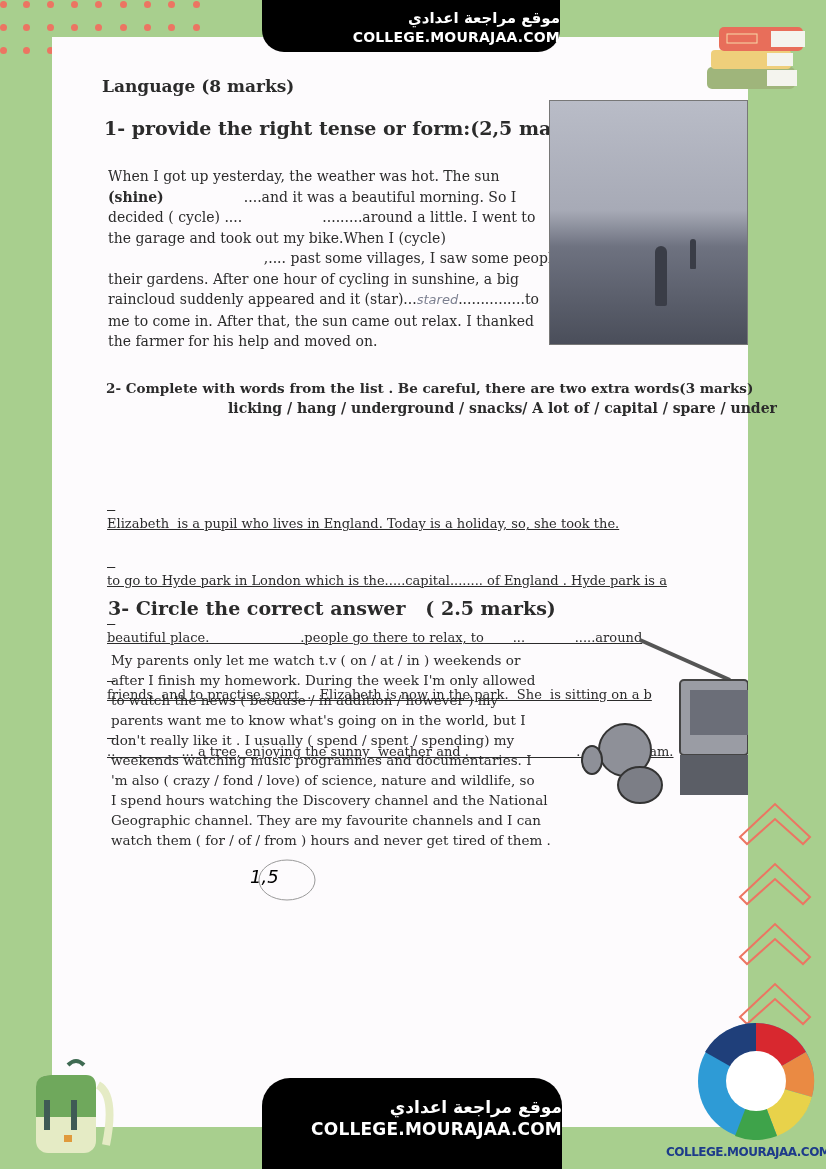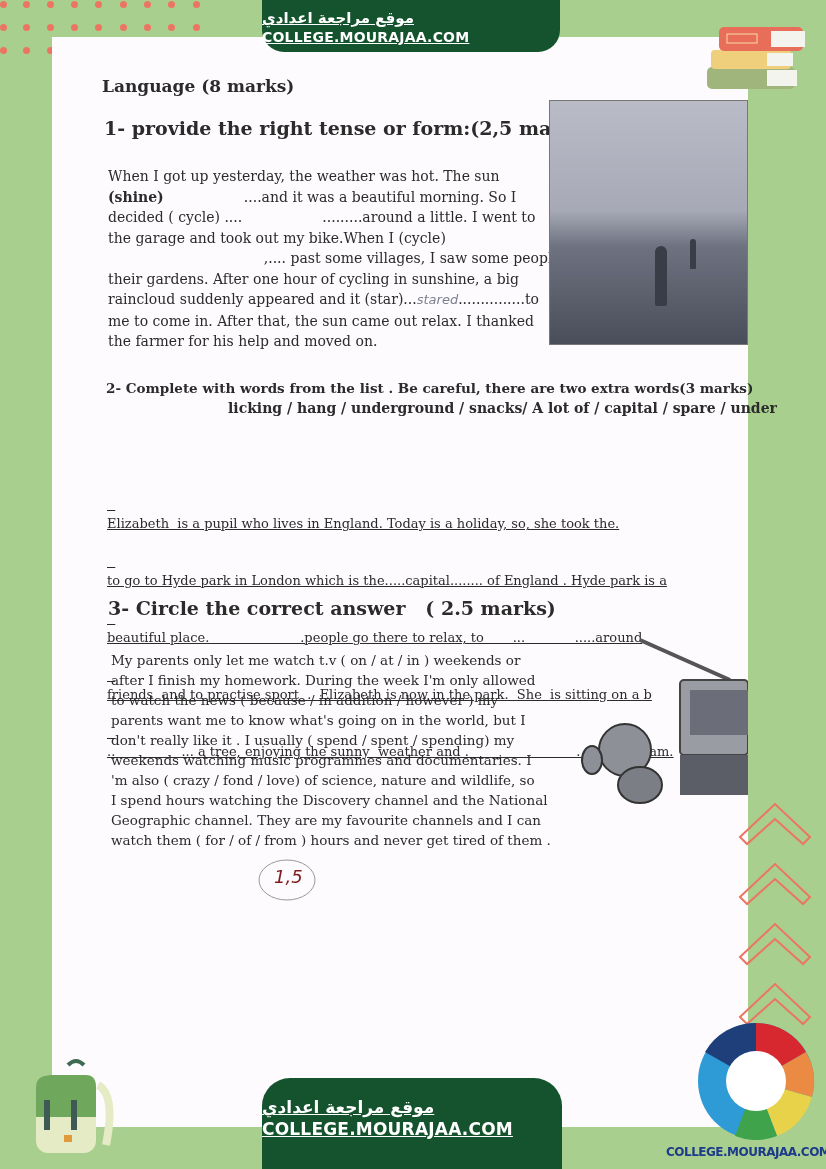--- a/index.html
+++ b/index.html
@@ -5,22 +5,22 @@
   * { box-sizing: border-box; margin: 0; padding: 0; }
   html, body { width: 826px; height: 1169px; overflow: hidden; }
   body { background: #a8cf8e; position: relative; font-family: "DejaVu Serif", serif; }
 
   .dots { position: absolute; left: 0; top: 0; width: 210px; height: 60px; }
   .dot { position: absolute; width: 7px; height: 7px; border-radius: 50%; background: #ec7562; }
 
   .sheet { position: absolute; left: 52px; top: 37px; width: 696px; height: 1090px; background: #fdfbfd; }
   .right-band { position: absolute; left: 776px; top: 0; width: 50px; height: 1169px; background: #a8cf8e; }
 
-  .banner { position: absolute; background: #14532d; color: #fff; text-align: left;
-            font-family: "DejaVu Sans", sans-serif; font-weight: bold; text-decoration: underline; }
+  .banner { position: absolute; background: #000000; color: #fff; text-align: right;
+            font-family: "DejaVu Sans", sans-serif; font-weight: bold; }
   .banner.top { left: 262px; top: 0; width: 298px; height: 52px; border-radius: 0 0 22px 22px; padding-top: 9px; }
   .banner.bottom { left: 262px; top: 1078px; width: 300px; height: 91px; border-radius: 28px 28px 0 0; padding-top: 18px; }
   .banner .ar { font-size: 15px; line-height: 19px; direction: rtl; }
   .banner .en { font-size: 14px; line-height: 19px; letter-spacing: 0.2px; }
   .banner.bottom .ar { font-size: 17px; line-height: 22px; }
   .banner.bottom .en { font-size: 17px; line-height: 22px; }
 
   .doc { position: absolute; color: #2b2b2b; }
   .h1 { left: 102px; top: 76px; font-size: 17px; font-weight: bold; }
   .h2 { font-size: 19px; font-weight: bold; }
@@ -147,21 +147,21 @@
   <rect x="110" y="55" width="58" height="45" fill="#6b6e78"></rect>
   <rect x="100" y="120" width="68" height="40" fill="#5b5e66"></rect>
   <circle cx="45" cy="115" r="26" fill="#8e9098" stroke="#333" stroke-width="2"></circle>
   <ellipse cx="60" cy="150" rx="22" ry="18" fill="#7c7e86" stroke="#333" stroke-width="2"></ellipse>
   <ellipse cx="12" cy="125" rx="10" ry="14" fill="#8e9098" stroke="#333" stroke-width="2"></ellipse>
 </svg>
 
 <svg style="position:absolute;left:255px;top:855px;width:70px;height:50px;" viewBox="0 0 70 50">
   <ellipse cx="32" cy="25" rx="28" ry="20" fill="none" stroke="#999" stroke-width="1"></ellipse>
 </svg>
-<div class="doc hw" style="left:274px;top:866px;font-size:18px;color:#7f1d1d;">1,5</div>
+<div class="doc hw" style="left:250px;top:866px;font-size:18px;color:#000000;">1,5</div>
 
 <svg class="chev" style="top:792px;" viewBox="0 0 80 60">
     <path d="M5 45 L40 12 L75 45 L68 52 L40 27 L12 52 Z" fill="none" stroke="#ec7562" stroke-width="2"></path>
   </svg>
 <svg class="chev" style="top:852px;" viewBox="0 0 80 60">
     <path d="M5 45 L40 12 L75 45 L68 52 L40 27 L12 52 Z" fill="none" stroke="#ec7562" stroke-width="2"></path>
   </svg>
 <svg class="chev" style="top:912px;" viewBox="0 0 80 60">
     <path d="M5 45 L40 12 L75 45 L68 52 L40 27 L12 52 Z" fill="none" stroke="#ec7562" stroke-width="2"></path>
   </svg>

